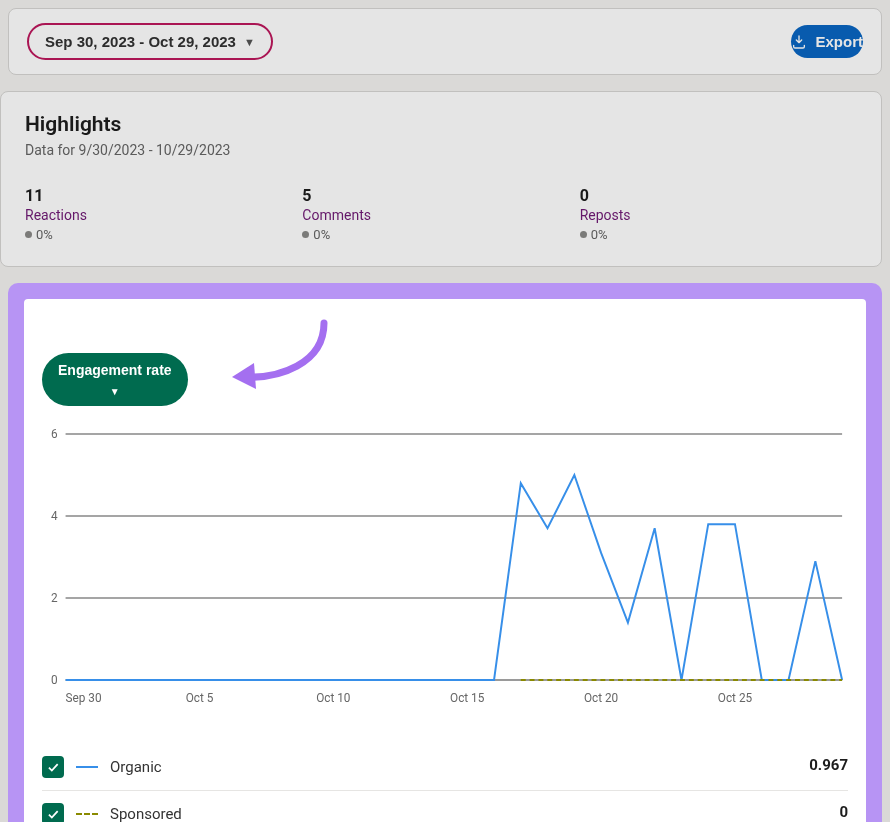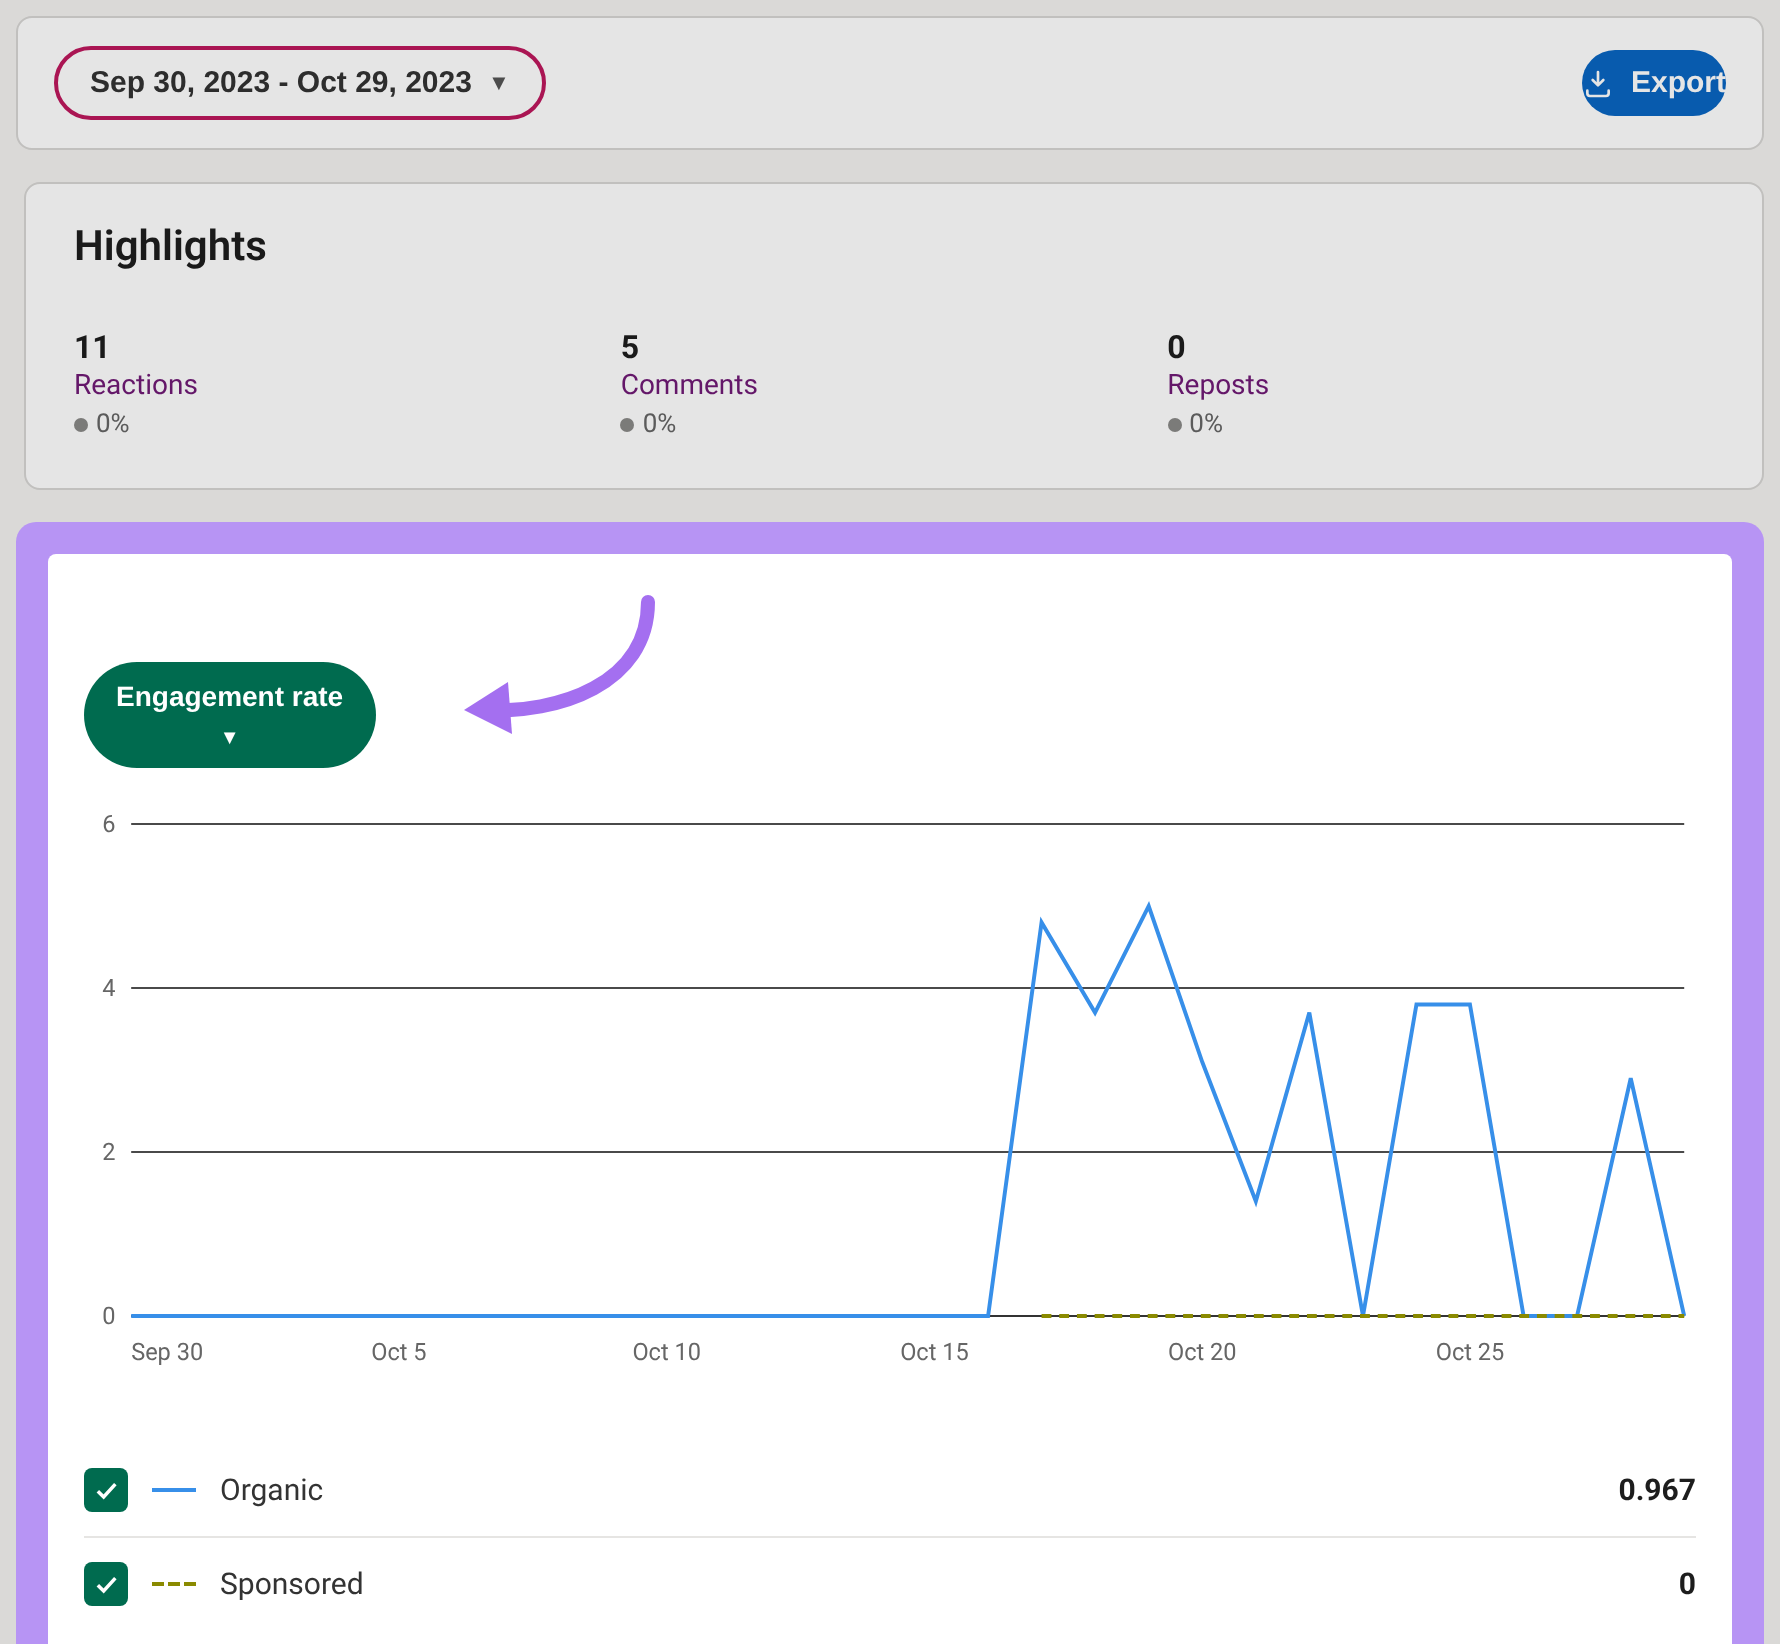--- a/index.html
+++ b/index.html
@@ -51,21 +51,21 @@
     border-radius: 999px;
     padding: 8px 0;
     font-weight: 600;
     font-size: 15px;
     cursor: pointer;
   }
   .export-btn svg { width: 16px; height: 16px; fill: #fff; }
 
   
   .highlights {
-    margin: 16px 8px 0 12px;
+    margin: 16px 8px 0 0;
     background: #fff;
     border: 1px solid #d7d6d4;
     border-radius: 8px;
     padding: 20px 24px 24px 24px;
   }
   .highlights h2 {
     font-size: 21px;
     font-weight: 600;
     color: #1d1d1d;
   }
@@ -166,21 +166,20 @@
   .chart .zero { stroke: #333; stroke-width: 1; }
   .chart .organic { stroke: #378fe9; stroke-width: 2; fill: none; }
   .chart .sponsored { stroke: #8a8a00; stroke-width: 2; fill: none; stroke-dasharray: 5 4; }
 
   
   .legend {
     margin-top: 36px;
   }
   .legend-row {
     display: flex;
-    align-items: center;
     justify-content: space-between;
     padding: 12px 0;
   }
   .legend-row + .legend-row { border-top: 1px solid #e6e5e3; }
   .legend-left {
     display: flex;
     align-items: center;
     gap: 12px;
   }
   .checkbox {
@@ -212,20 +211,21 @@
     <svg viewBox="0 0 24 24">
       <path d="M12 3v10m0 0l-4-4m4 4l4-4" stroke="#fff" stroke-width="2" fill="none" stroke-linecap="round" stroke-linejoin="round"></path>
       <path d="M4 17v2a2 2 0 002 2h12a2 2 0 002-2v-2" stroke="#fff" stroke-width="2" fill="none" stroke-linecap="round"></path>
     </svg>
     <span>Export</span>
   </button>
 </div>
 
 <div class="highlights">
   <h2>Highlights</h2>
+  <div class="sub">Data for 9/30/2023 - 10/29/2023</div>
   <div class="stats-row">
     <div class="stat">
       <div class="value">11</div>
       <div class="label">Reactions</div>
       <div class="delta">
         <span class="dot"></span>
         <span>0%</span>
       </div>
     </div>
     <div class="stat">

